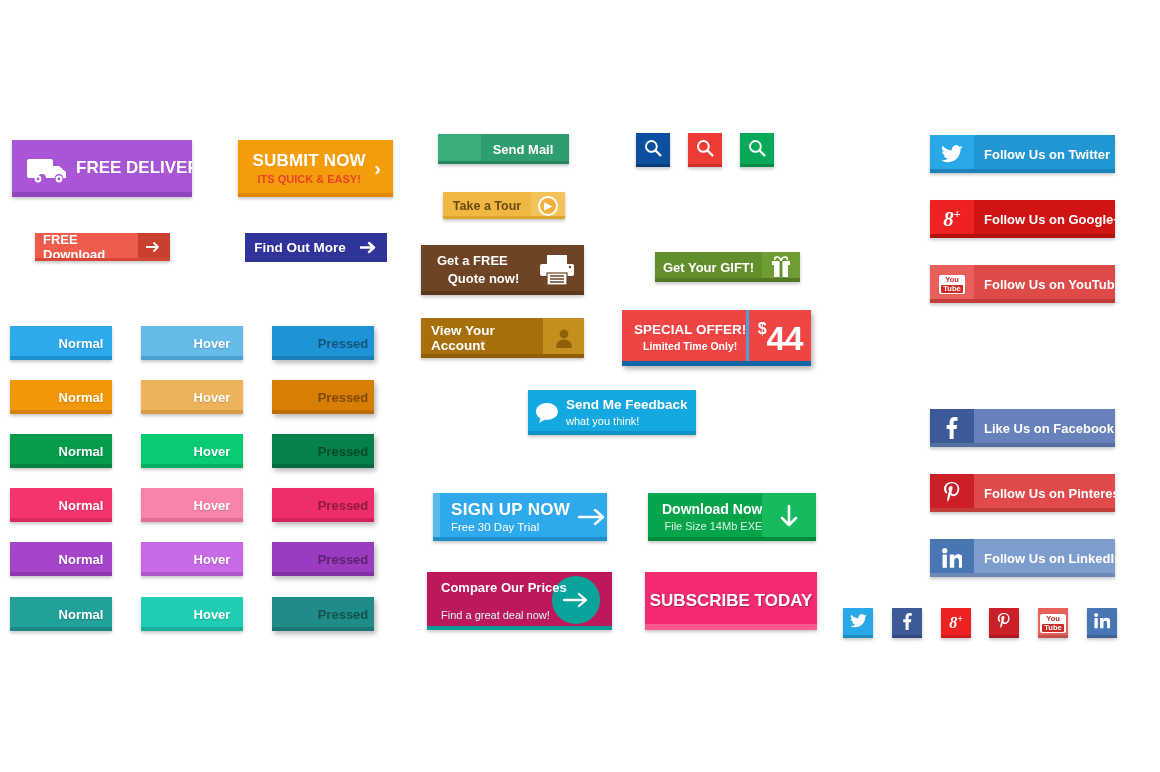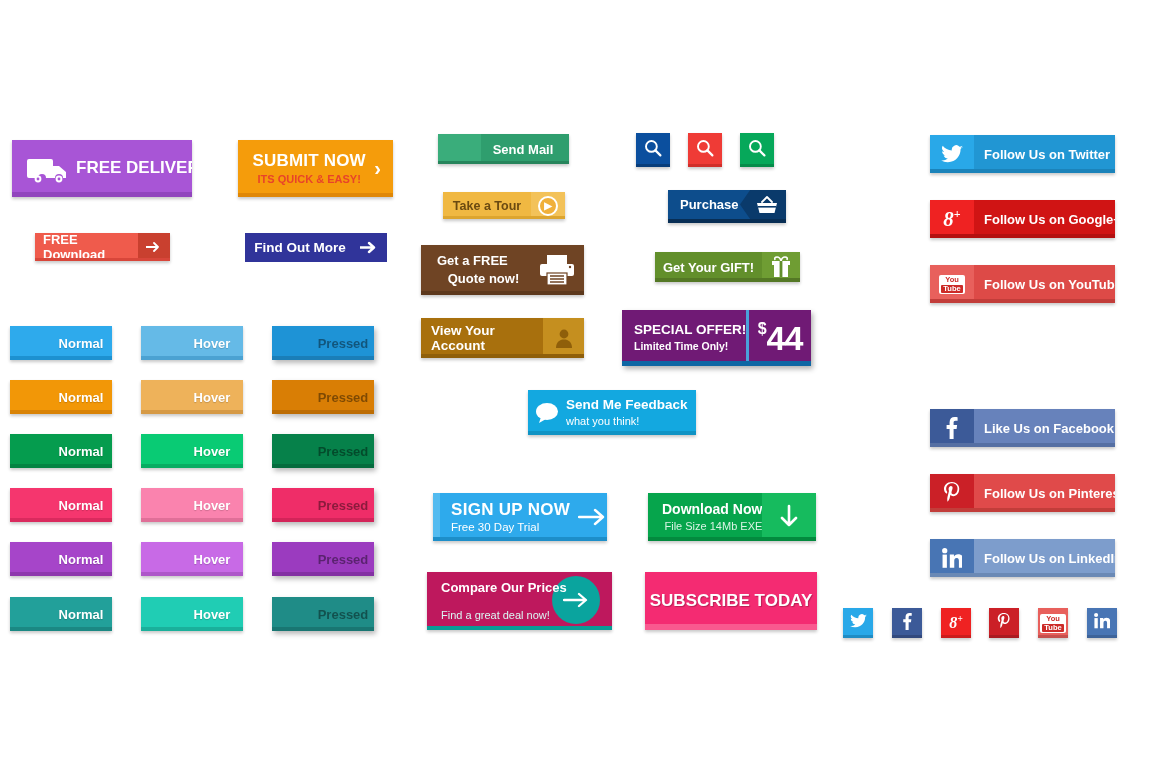--- a/index.html
+++ b/index.html
@@ -484,48 +484,35 @@
       </div>
       <div class="search-sq shadow-sm" style="left: 740px; top: 133px; background: rgb(6, 168, 90);">
         <span><svg width="18" height="18" viewBox="0 0 18 18">
             <circle cx="7.4" cy="7.4" r="5.4" fill="none" stroke="#fff" stroke-width="1.9"></circle>
             <path d="M11.4 11.4 L16.4 16.4" stroke="#fff" stroke-width="2.2" stroke-linecap="round"></path>
           </svg></span>
         <span class="darkbar" style="background:#058c4a"></span>
       </div>
     </div>
 
-  <div id="purchase-wrap" class="shadow-sm">
-    <div id="purchase-body" style="background: rgb(13, 77, 140);">
-      <span class="txt">Purchase</span>
-    </div>
-    <div id="purchase-notch" style="background: rgb(10, 58, 107);">
-      <svg width="24" height="20" viewBox="0 0 24 20" aria-hidden="true" style="margin-left:8px;">
-        <path d="M7 7 l5 -5 l5 5" stroke="#fff" stroke-width="1.8" fill="none" stroke-linecap="round" stroke-linejoin="round"></path>
-        <path d="M2 8 h20 l-2.5 10 h-15z" fill="#fff"></path>
-        <rect x="3" y="11" width="18" height="1.6" fill="#0a3a6b"></rect>
-      </svg>
-    </div>
-    <span class="darkbar" style="background: rgb(8, 46, 85);"></span>
-  </div>
 
   <div class="btn shadow-sm" id="get-gift" style="background: rgb(98, 143, 43);">
     <span class="txt">Get Your GIFT!</span>
     <span class="iconbox gifticon" style="background: rgb(111, 157, 51);">
       <svg width="20" height="22" viewBox="0 0 20 22" aria-hidden="true">
         <path d="M4 4 q-1 -3 2 -3 q3 0 4 4 q1 -4 4 -4 q3 0 2 3" stroke="#fff" stroke-width="1.6" fill="none"></path>
         <rect x="1" y="5" width="18" height="4" fill="#fff"></rect>
         <rect x="3" y="9" width="14" height="12" fill="#fff"></rect>
         <rect x="8.6" y="5" width="2.8" height="16" fill="#628f2b"></rect>
       </svg>
     </span>
     <span class="darkbar" style="background: rgb(84, 120, 37);"></span>
   </div>
 
-  <div class="btn shadow-md" id="special-offer" style="background: #701a75;">
+  <div class="btn shadow-md" id="special-offer" style="background: #ef4444; text-align: center;">
     <span class="left">
       <span class="lbl">SPECIAL OFFER!</span>
       <span class="sub">Limited Time Only!</span>
     </span>
     <span class="divider" style="background: rgb(74, 160, 218);"></span>
     <span class="price">
       <span class="dollar">$</span>
         <span class="amount">44</span>
     </span>
     <span class="darkbar" style="background: rgb(15, 103, 164);"></span>

